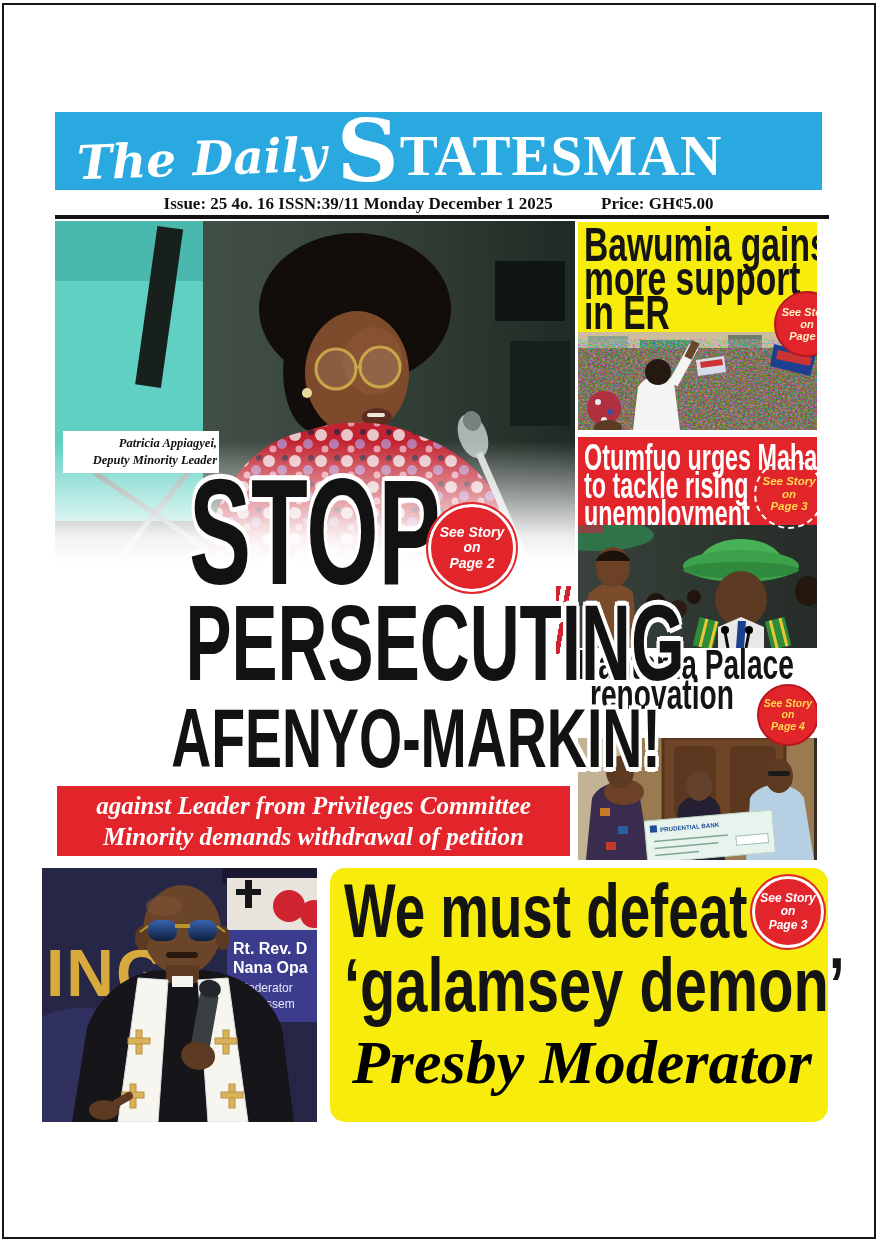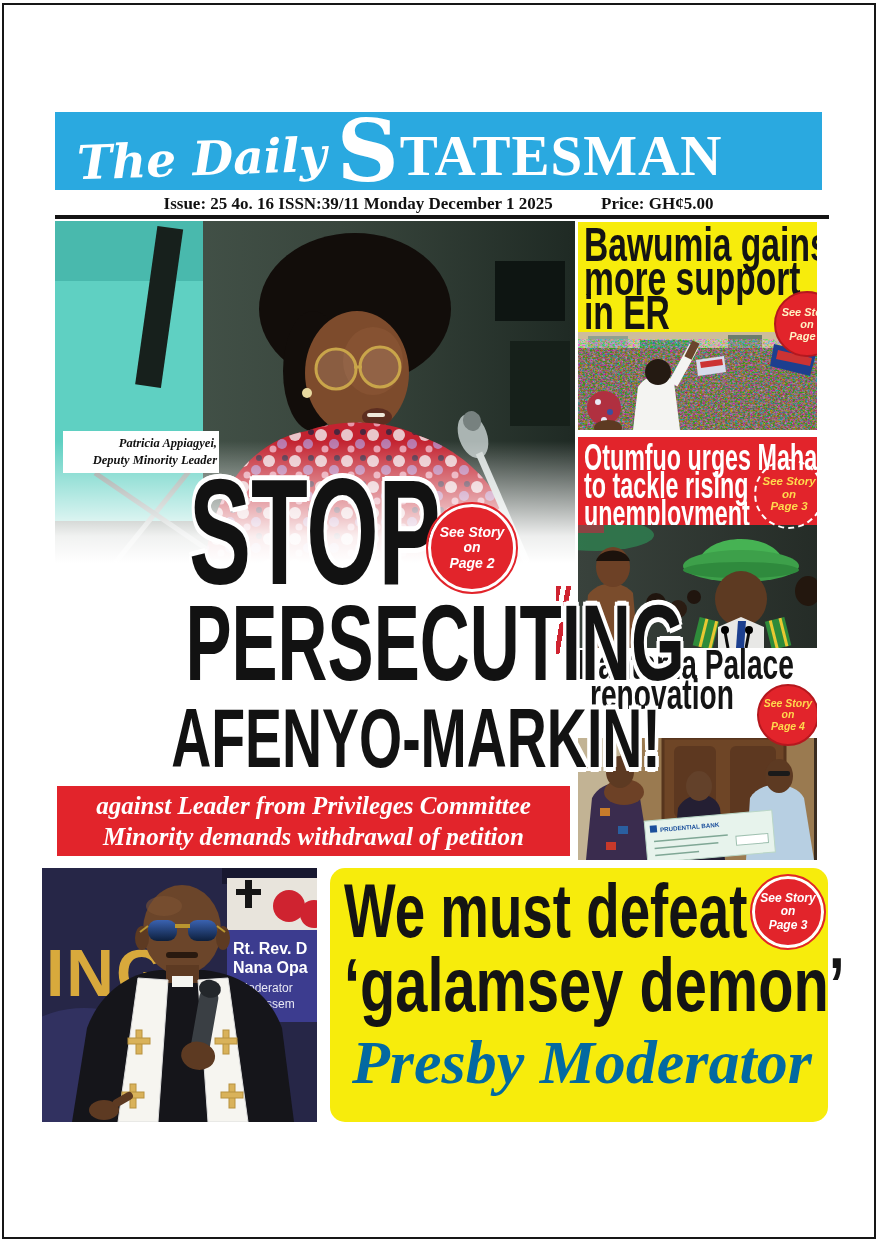--- a/index.html
+++ b/index.html
@@ -78,21 +78,21 @@
 
   
   .bottom-photo{left:42px;top:868px;width:275px;height:254px;overflow:hidden;}
   .bottom-box{left:330px;top:868px;width:498px;height:254px;background:#F7EC0C;box-sizing:border-box;
               padding:8px 0 0 14px;border-radius:15px;}
   .b-hl{font-weight:800;font-size:76px;white-space:nowrap;color:#141414;}
   .b-hl span{display:inline-block;transform-origin:left center;}
   .b-hl1{line-height:70px;} .b-hl1 span{transform:scaleX(.72);}
   .b-hl2{line-height:78px;} .b-hl2 span{transform:scaleX(.76);}
   .b-attr{font-family:"Liberation Serif",serif;font-style:italic;font-weight:bold;
-          font-size:62px;line-height:76px;color:#0369a1;margin-left:8px;white-space:nowrap;}
+          font-size:62px;line-height:76px;color:#000000;margin-left:8px;white-space:nowrap;}
   svg{display:block;}
 </style>
 </head>
 <body>
 
 <div class="page">
   <div class="abs page-border"></div>
 
   <div class="abs masthead">
     <div class="mast-script">The Daily</div>

